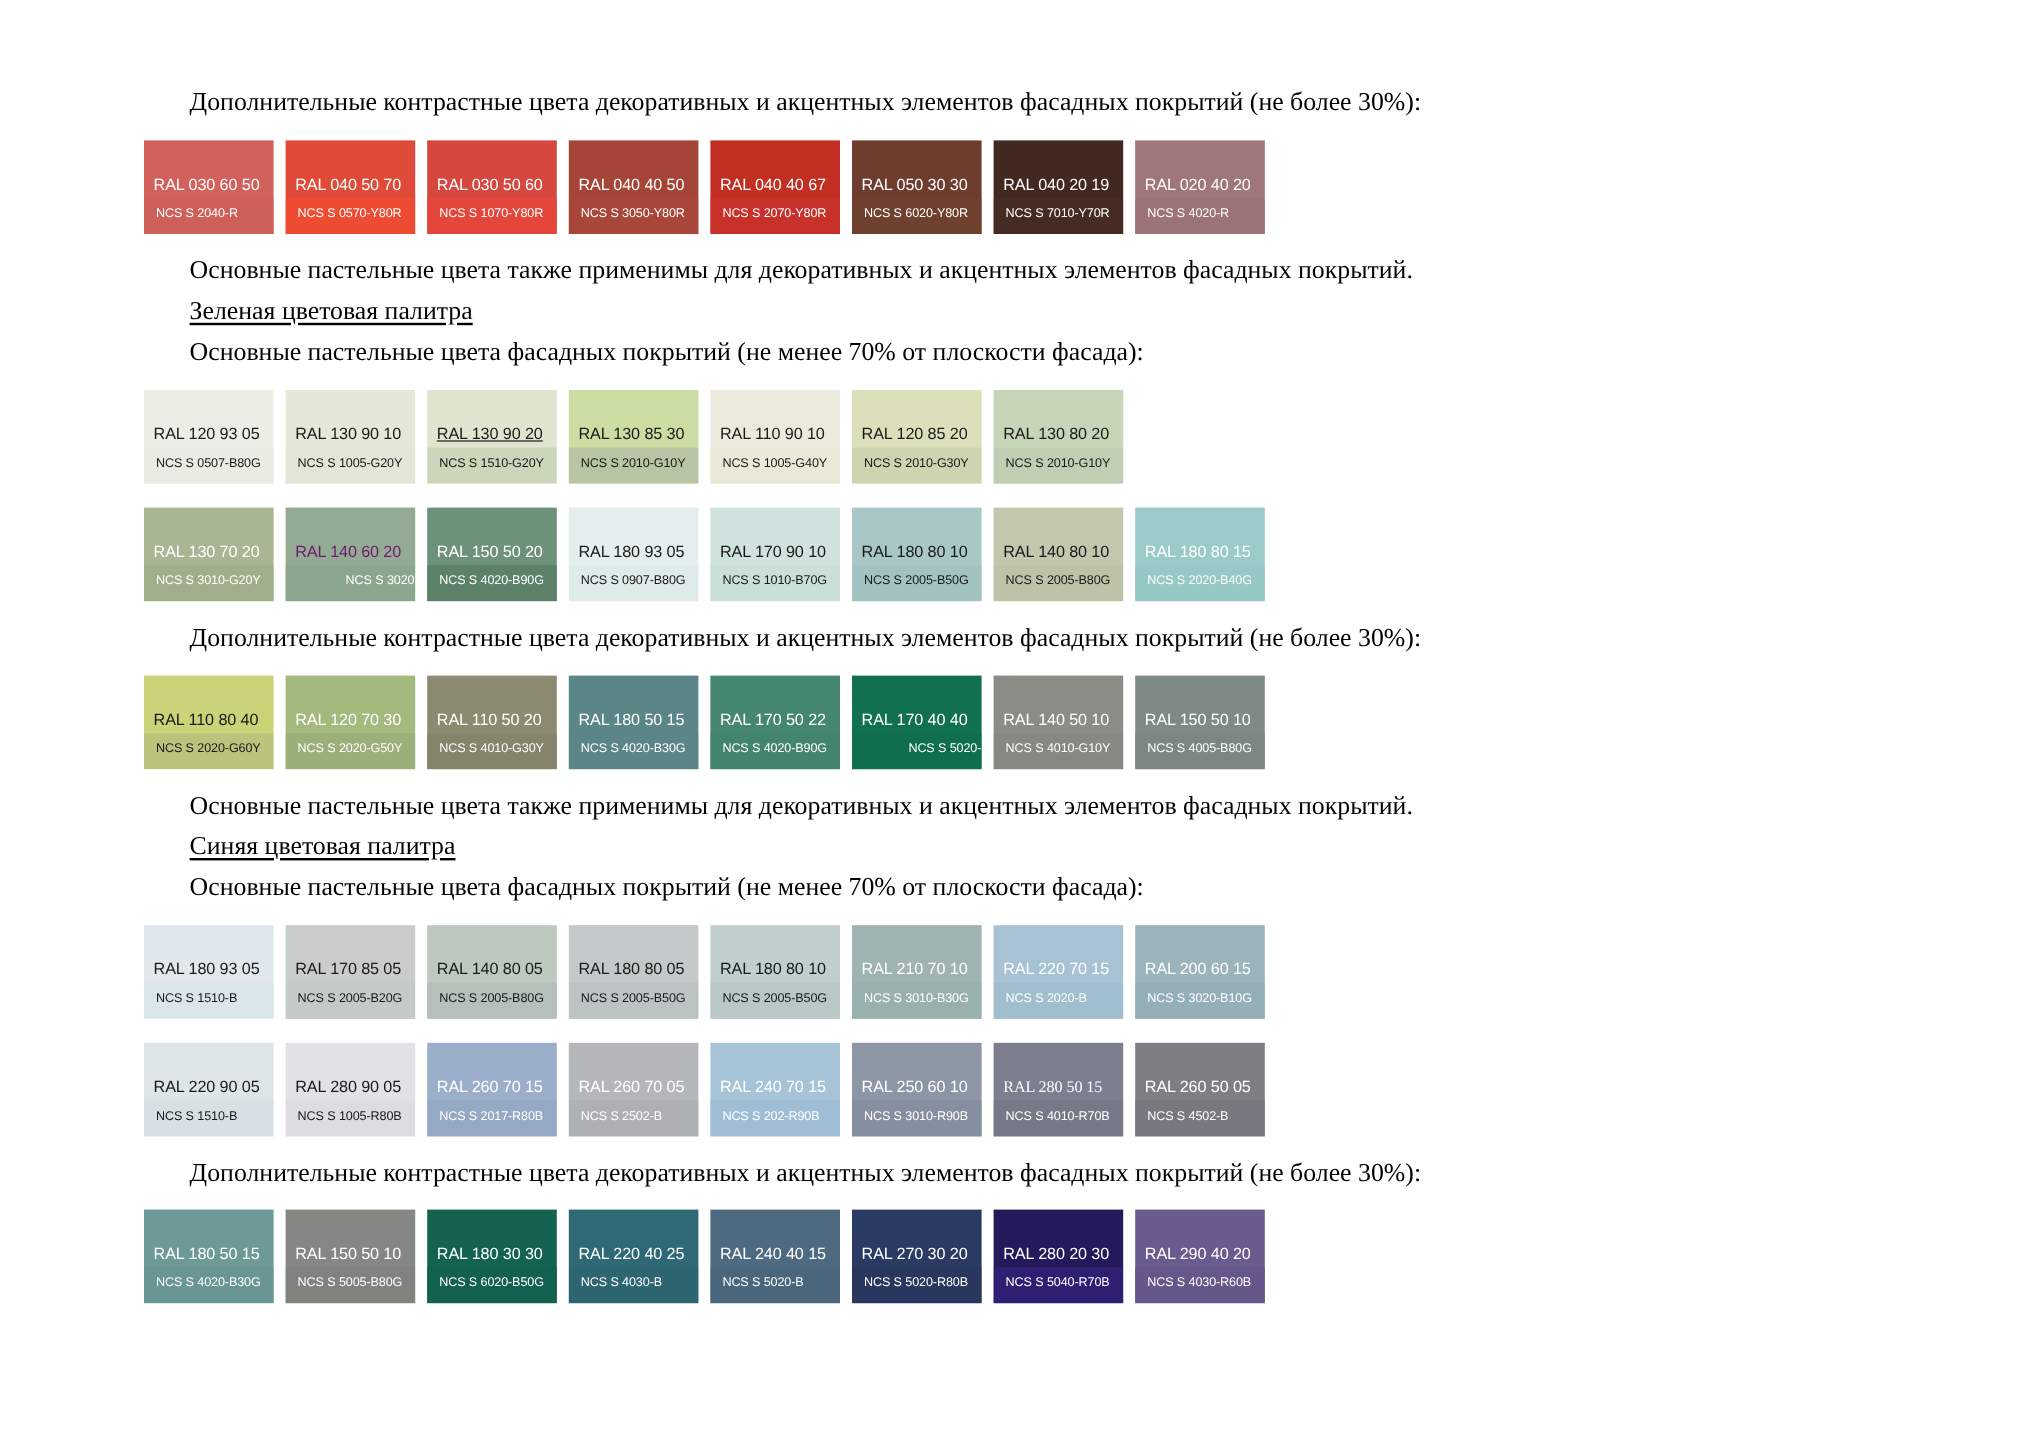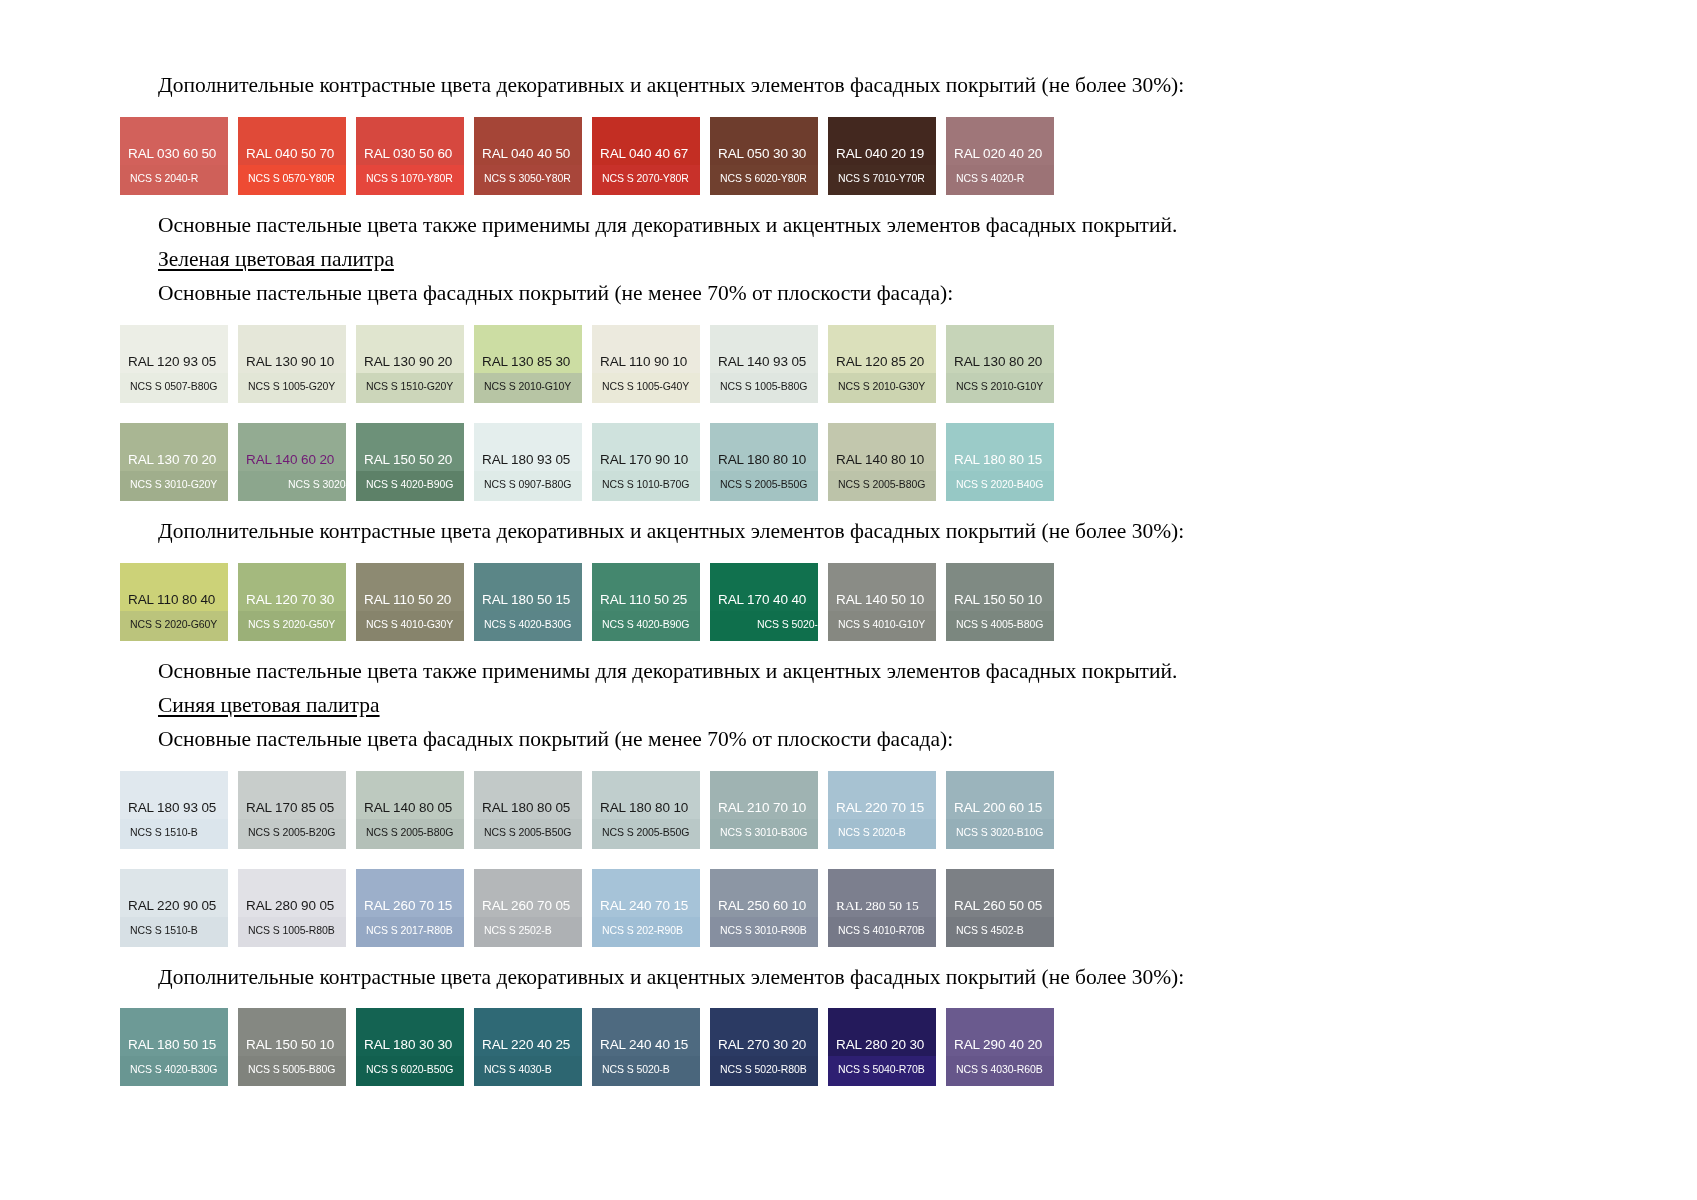--- a/index.html
+++ b/index.html
@@ -156,38 +156,33 @@
           <div class="ral" style="color: rgb(26, 26, 26);">RAL 120 93 05</div>
           <div class="ncs" style="color: rgb(26, 26, 26);">NCS S 0507-B80G</div>
         </div>
         <div class="swatch" style="background: rgb(229, 231, 217);">
           <div class="band" style="background: rgb(226, 230, 214);"></div>
           <div class="ral" style="color: rgb(26, 26, 26);">RAL 130 90 10</div>
           <div class="ncs" style="color: rgb(26, 26, 26);">NCS S 1005-G20Y</div>
         </div>
         <div class="swatch" style="background: rgb(224, 229, 207);">
           <div class="band" style="background: rgb(204, 214, 186);"></div>
-          <div class="ral" style="color: rgb(26, 26, 26);">RAL 130 90 20</div>
+          <div class="ral" style="color: rgb(26, 26, 26); text-decoration: underline;">RAL 130 90 20</div>
           <div class="ncs" style="color: rgb(26, 26, 26);">NCS S 1510-G20Y</div>
         </div>
         <div class="swatch" style="background: rgb(204, 221, 163);">
           <div class="band" style="background: rgb(183, 197, 164);"></div>
           <div class="ral" style="color: rgb(26, 26, 26);">RAL 130 85 30</div>
           <div class="ncs" style="color: rgb(26, 26, 26);">NCS S 2010-G10Y</div>
         </div>
         <div class="swatch" style="background: rgb(236, 234, 222);">
           <div class="band" style="background: rgb(234, 233, 216);"></div>
           <div class="ral" style="color: rgb(26, 26, 26);">RAL 110 90 10</div>
           <div class="ncs" style="color: rgb(26, 26, 26);">NCS S 1005-G40Y</div>
         </div>
-        <div class="swatch" style="background: rgb(227, 233, 227);">
-          <div class="band" style="background: rgb(223, 230, 224);"></div>
-          <div class="ral" style="color: rgb(26, 26, 26);">RAL 140 93 05</div>
-          <div class="ncs" style="color: rgb(26, 26, 26);">NCS S 1005-B80G</div>
-        </div>
         <div class="swatch" style="background: rgb(219, 224, 187);">
           <div class="band" style="background: rgb(204, 212, 176);"></div>
           <div class="ral" style="color: rgb(26, 26, 26);">RAL 120 85 20</div>
           <div class="ncs" style="color: rgb(26, 26, 26);">NCS S 2010-G30Y</div>
         </div>
         <div class="swatch" style="background: rgb(198, 212, 184);">
           <div class="band" style="background: rgb(192, 207, 180);"></div>
           <div class="ral" style="color: rgb(26, 26, 26);">RAL 130 80 20</div>
           <div class="ncs" style="color: rgb(26, 26, 26);">NCS S 2010-G10Y</div>
         </div>
@@ -255,21 +250,21 @@
           <div class="ral" style="color: rgb(255, 255, 255);">RAL 110 50 20</div>
           <div class="ncs" style="color: rgb(255, 255, 255);">NCS S 4010-G30Y</div>
         </div>
         <div class="swatch" style="background: rgb(91, 134, 135);">
           <div class="band" style="background: rgb(91, 133, 136);"></div>
           <div class="ral" style="color: rgb(255, 255, 255);">RAL 180 50 15</div>
           <div class="ncs" style="color: rgb(255, 255, 255);">NCS S 4020-B30G</div>
         </div>
         <div class="swatch" style="background: rgb(68, 135, 110);">
           <div class="band" style="background: rgb(66, 133, 108);"></div>
-          <div class="ral" style="color: rgb(255, 255, 255);">RAL 110 50 25</div>
+          <div class="ral" style="color: rgb(255, 255, 255);">RAL 170 50 22</div>
           <div class="ncs" style="color: rgb(255, 255, 255);">NCS S 4020-B90G</div>
         </div>
         <div class="swatch" style="background: rgb(17, 113, 78);">
           <div class="band" style="background: rgb(15, 111, 76);"></div>
           <div class="ral" style="color: rgb(255, 255, 255);">RAL 170 40 40</div>
           <div class="ncs" style="color: rgb(255, 255, 255); padding-left: 37px;">NCS S 5020-B90G</div>
         </div>
         <div class="swatch" style="background: rgb(138, 140, 134);">
           <div class="band" style="background: rgb(134, 136, 129);"></div>
           <div class="ral" style="color: rgb(255, 255, 255);">RAL 140 50 10</div>

